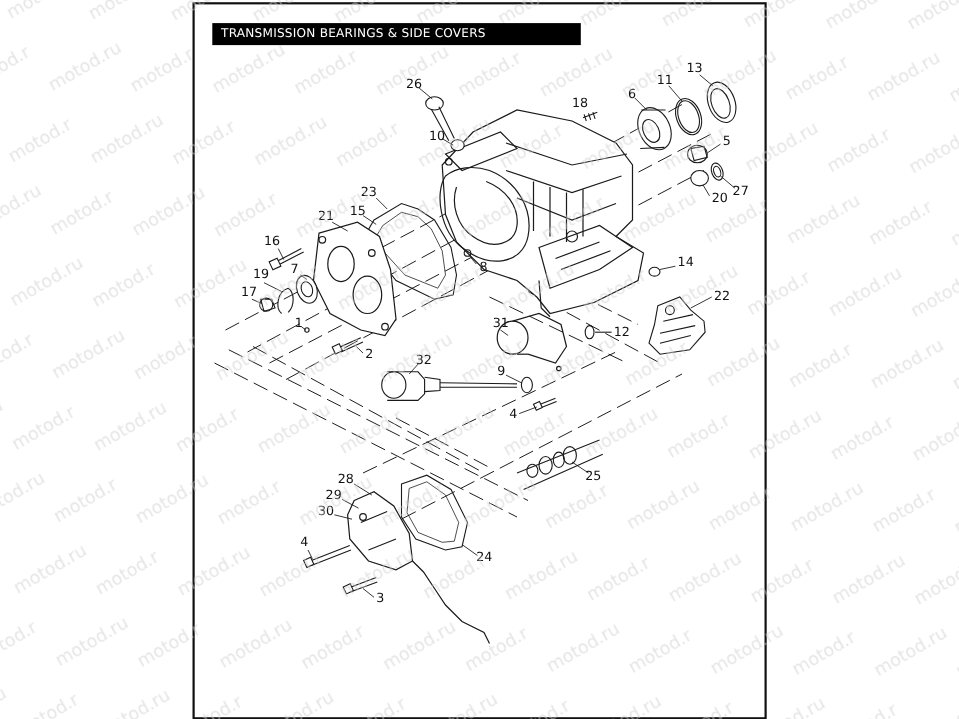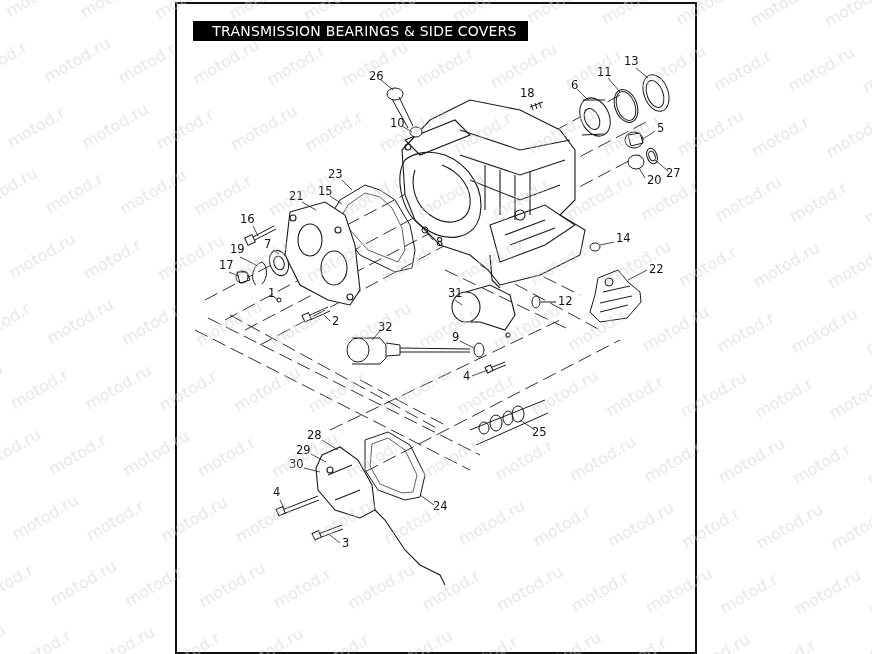--- a/index.html
+++ b/index.html
@@ -3,22 +3,22 @@
 <meta charset="utf-8">
 <style>
   html, body { margin: 0; padding: 0; background: #ffffff; }
   body { width: 872px; height: 654px; position: relative; overflow: hidden;
          font-family: "DejaVu Sans", sans-serif; }
   .watermark-layer { position: absolute; left: 0; top: 0; width: 872px; height: 654px; z-index: 3; pointer-events: none; }
   .frame { position: absolute; left: 175px; top: 2px; width: 518px; height: 648px;
            border: 2px solid #111; background: #fff; z-index: 1; }
   .title-bar { position: absolute; left: 193px; top: 21px; width: 335px; height: 20px;
                background: #000; color: #fff; z-index: 4; }
-  .title-bar span { display: block; font-family: "DejaVu Sans", sans-serif; font-size: 14px;
-                    line-height: 20px; padding-left: 8px; letter-spacing: 0.2px; white-space: nowrap; text-align: center; }
+  .title-bar span { display: block; font-family: "DejaVu Sans", sans-serif; font-size: 11px;
+                    line-height: 20px; padding-left: 8px; letter-spacing: 0.2px; white-space: nowrap; }
   .diagram { position: absolute; left: 0; top: 0; width: 872px; height: 654px; z-index: 2; }
   .callout { font-family: "DejaVu Sans", sans-serif; font-size: 11.5px; fill: #111; }
 </style>
 </head>
 <body>
 
 <div class="frame"></div>
 
 <div class="title-bar">
   <span>TRANSMISSION BEARINGS &amp; SIDE COVERS</span>

